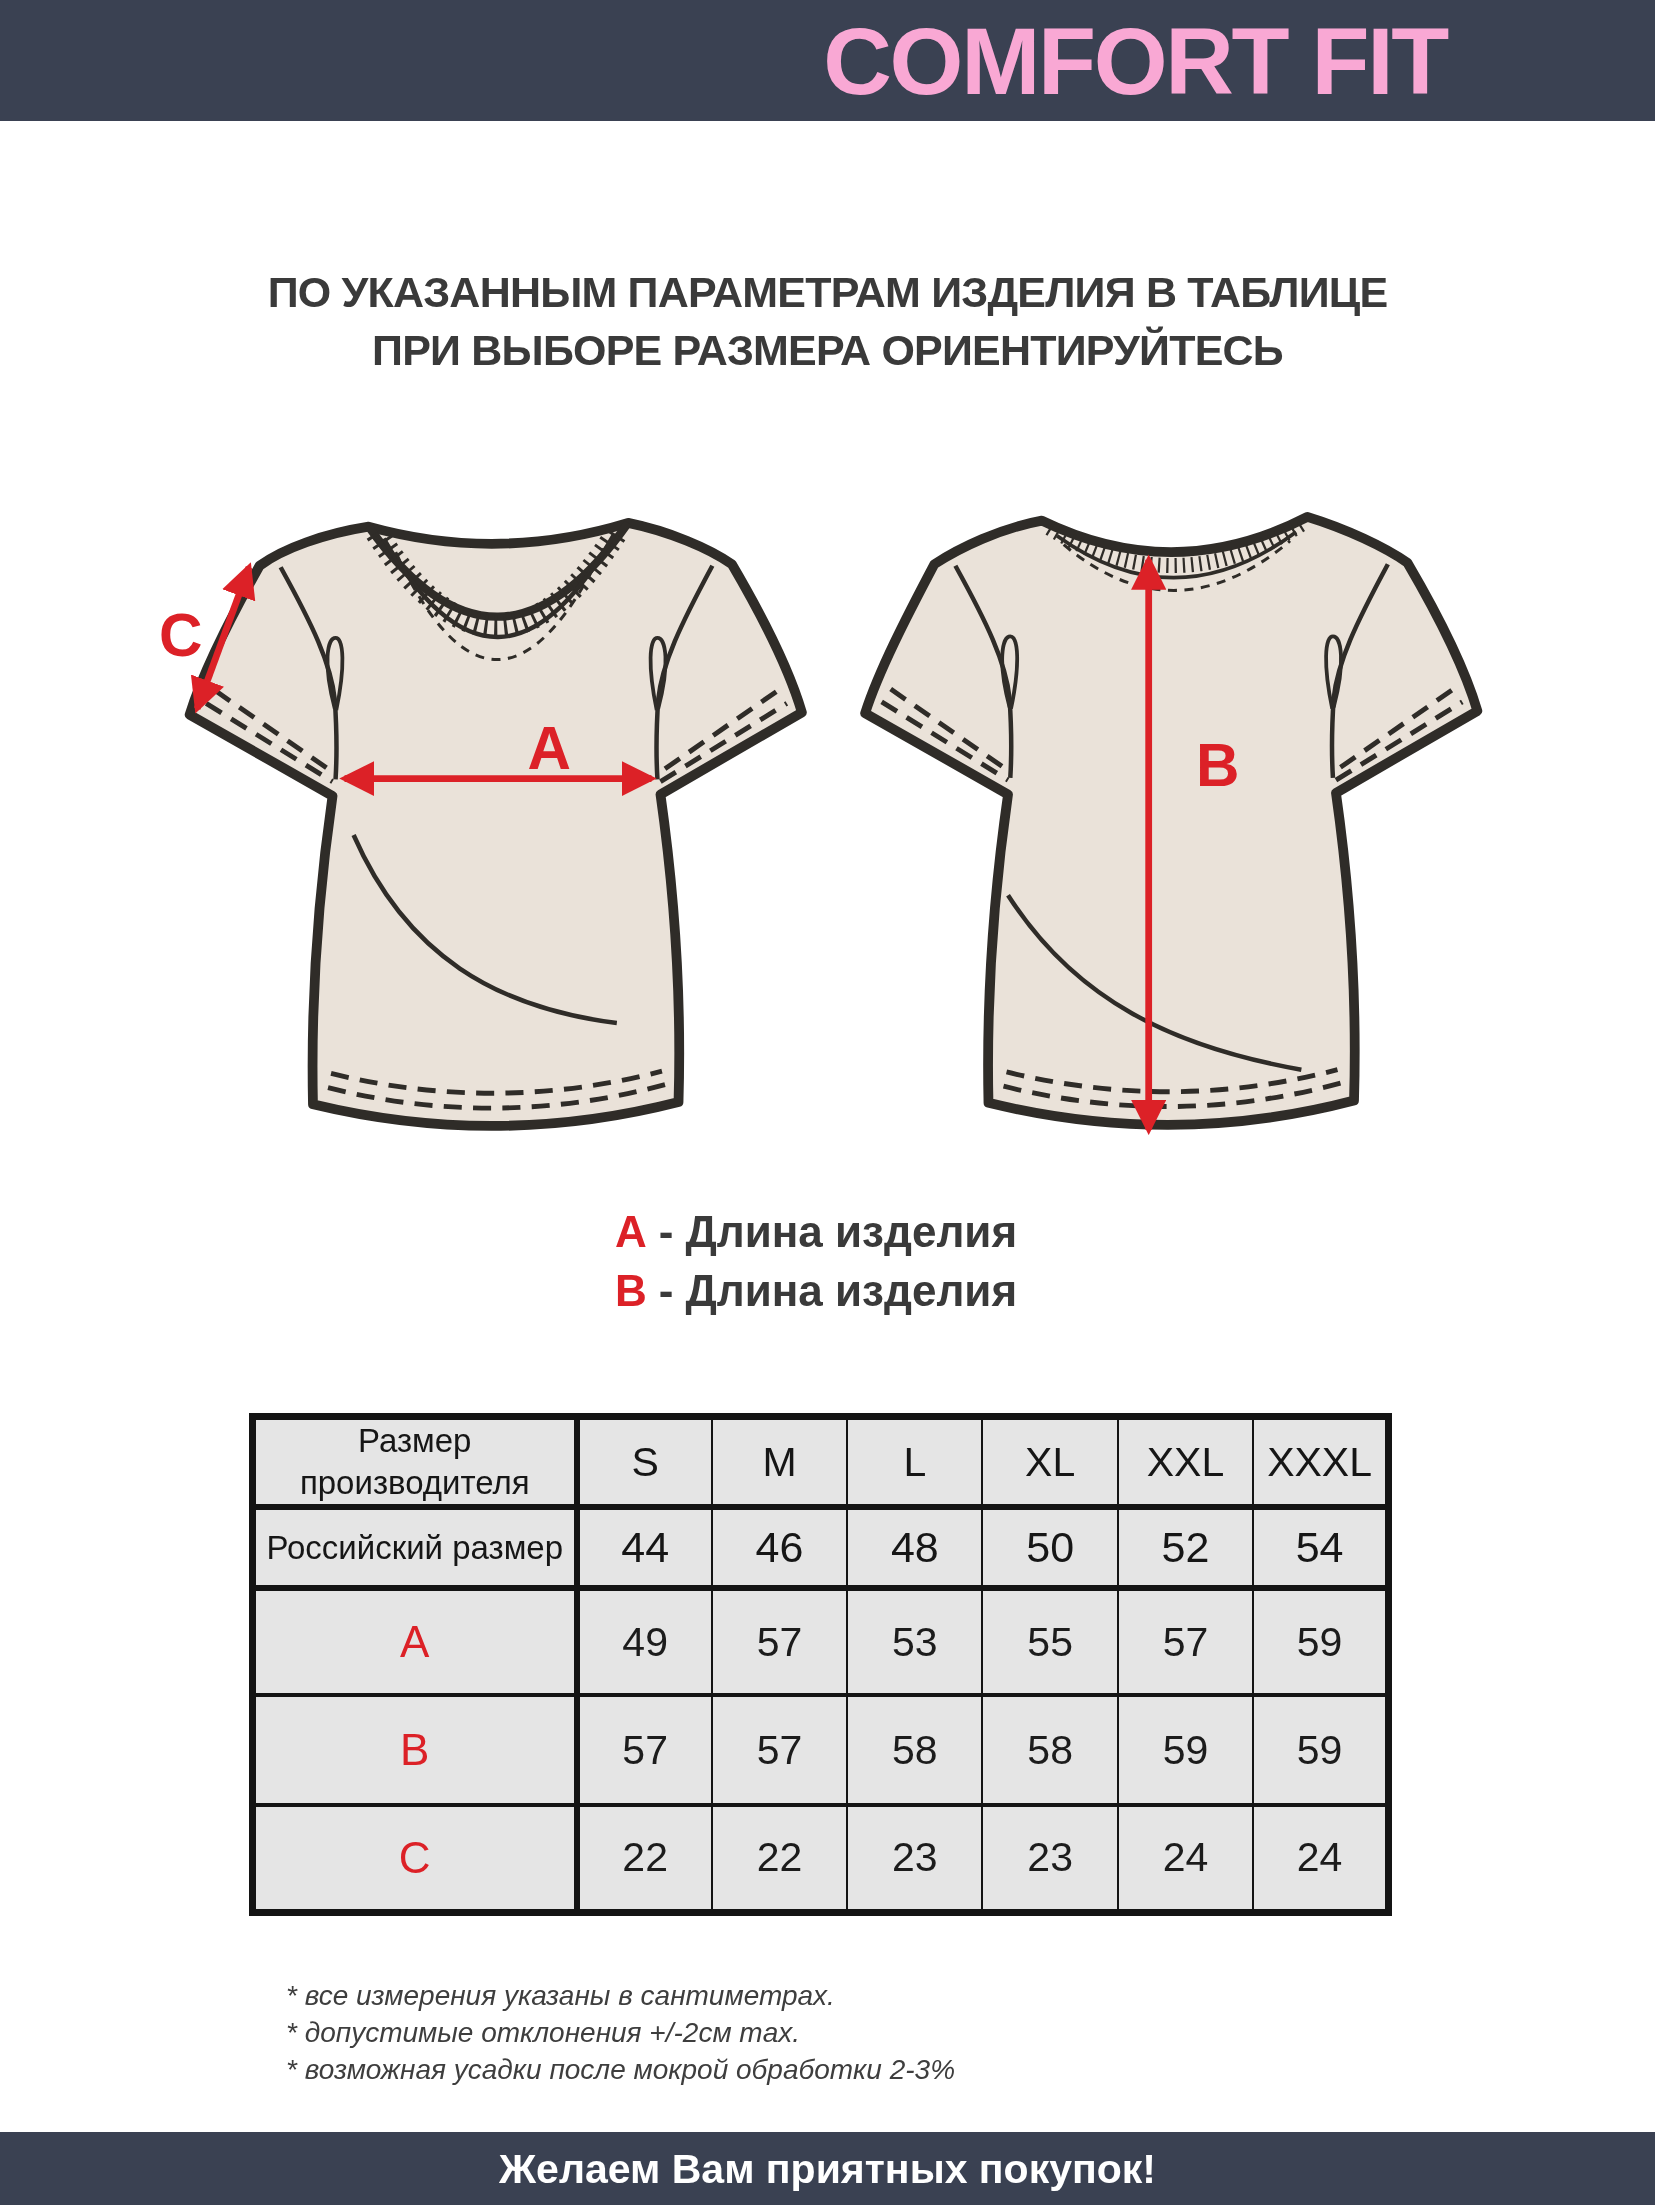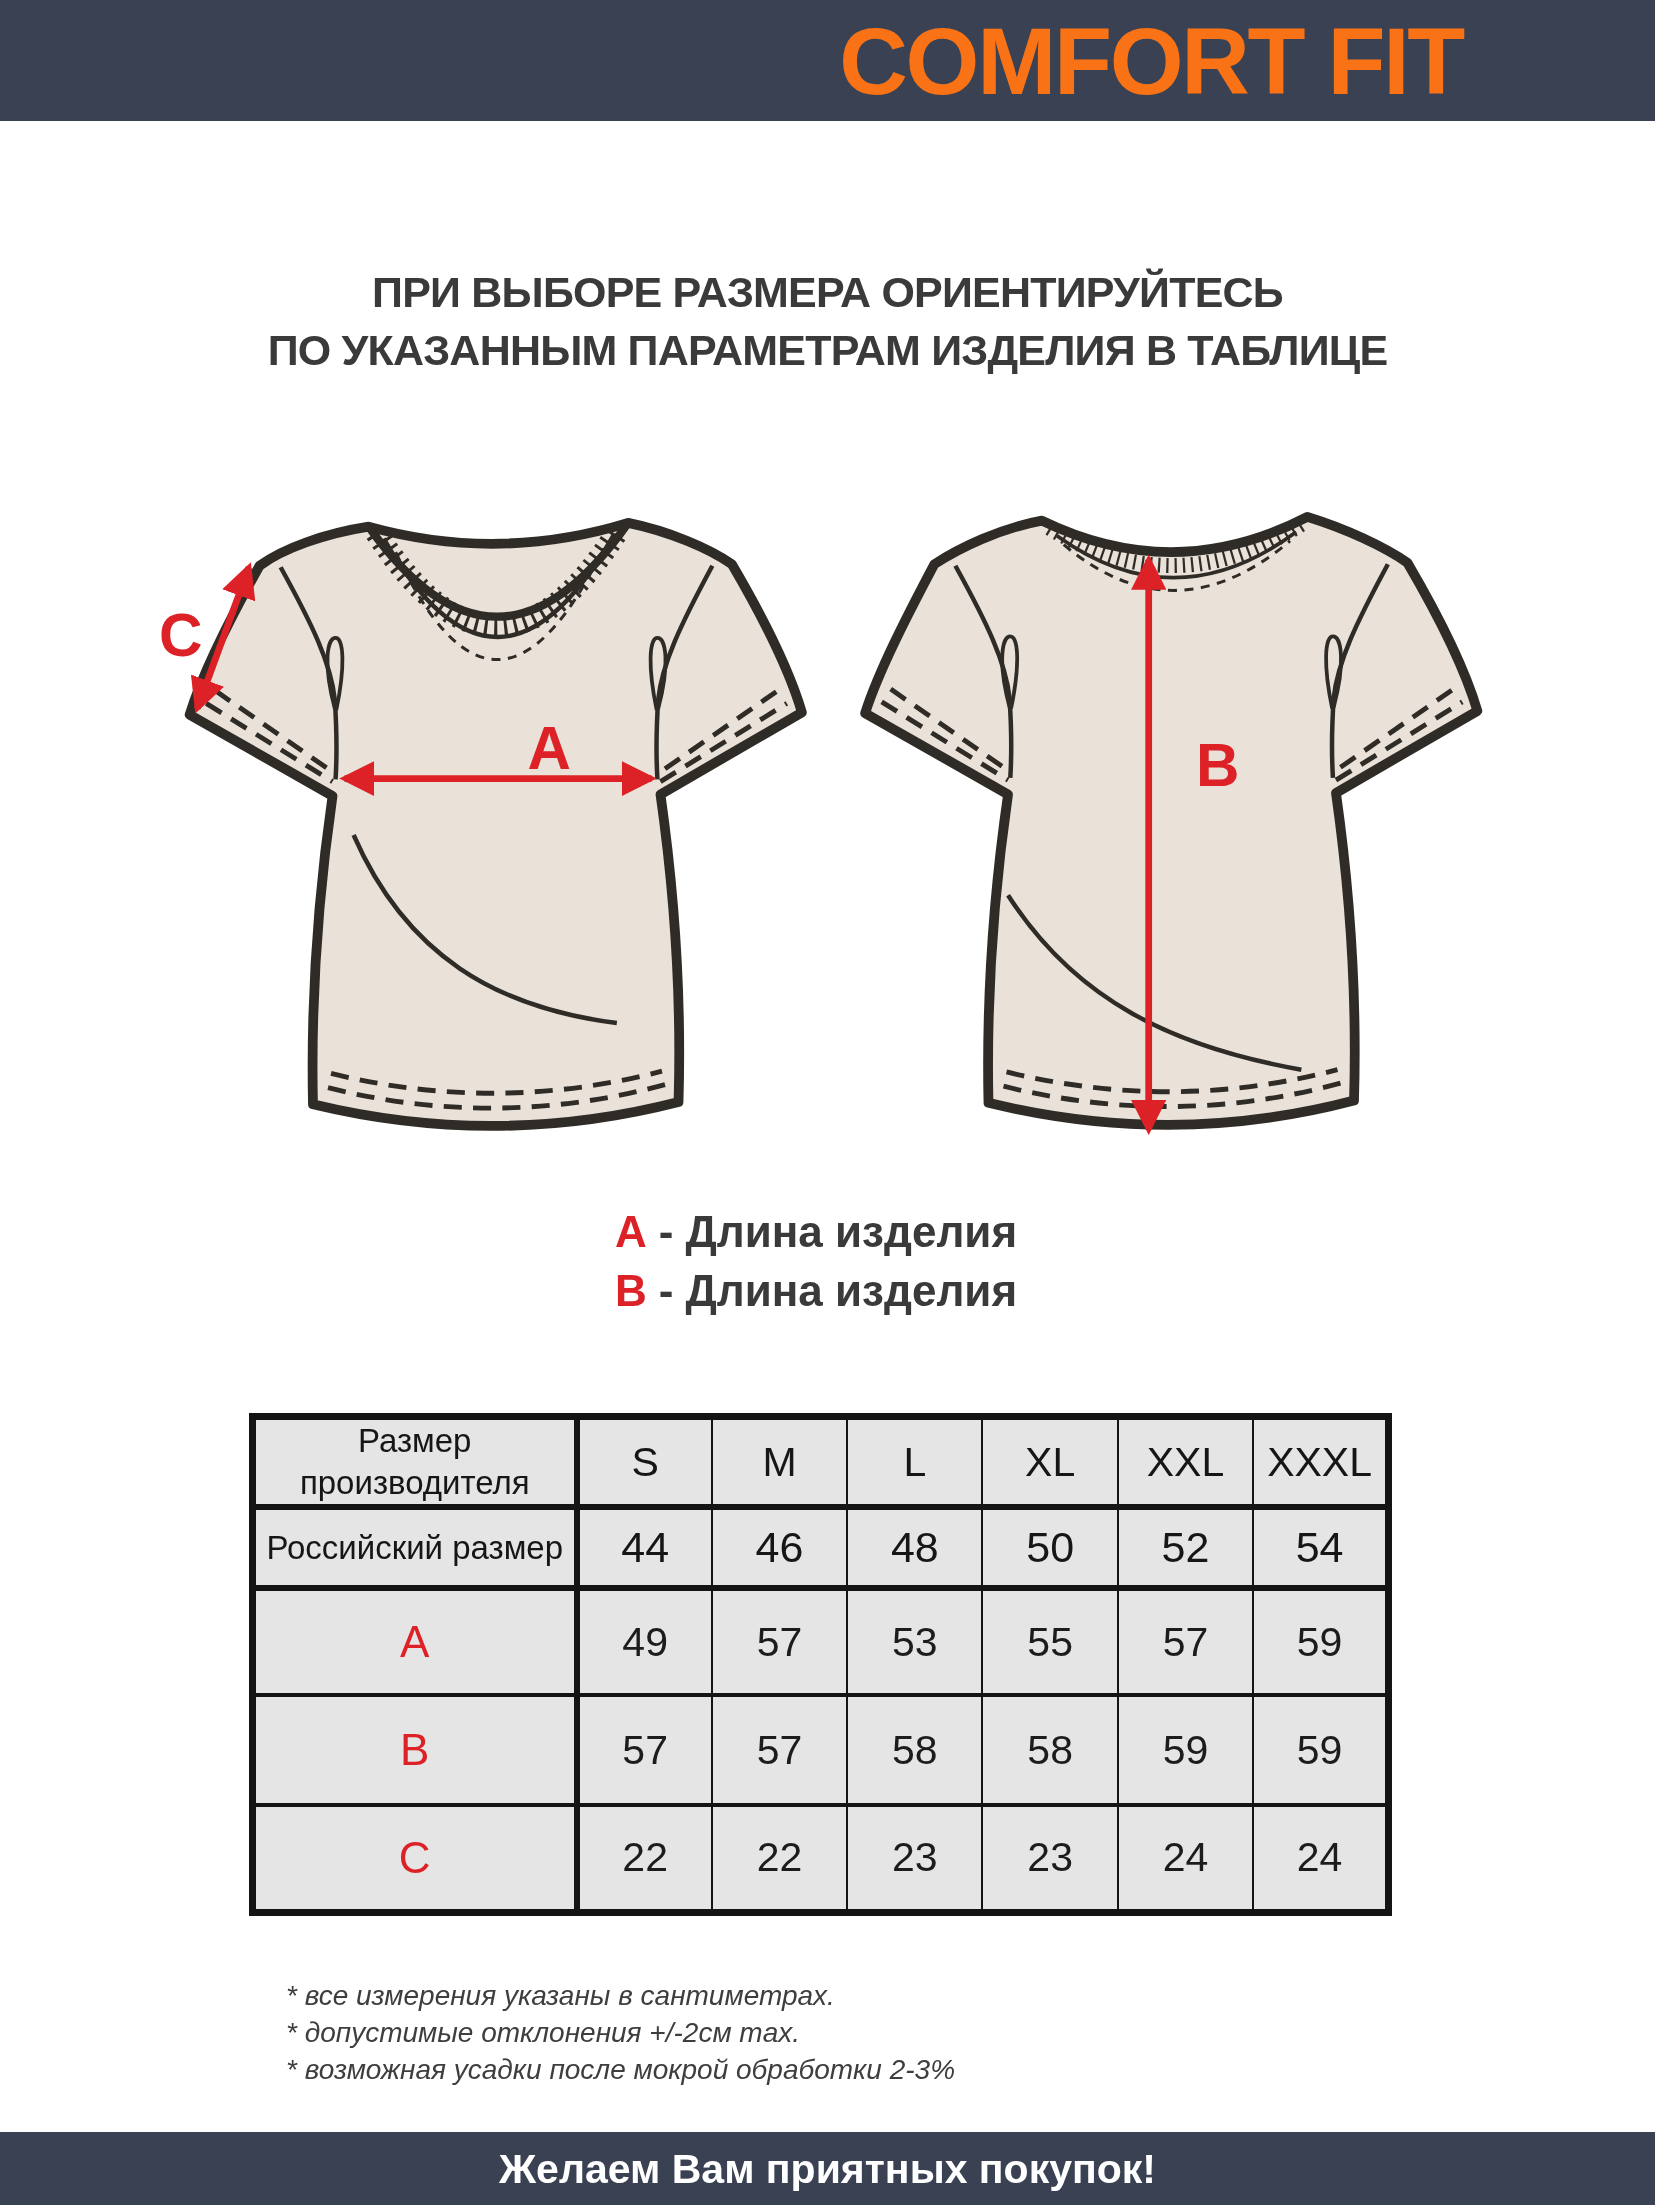--- a/index.html
+++ b/index.html
@@ -12,22 +12,22 @@
   }
   *{box-sizing:border-box;}
   html,body{margin:0;padding:0;background:#ffffff;}
   .page{
     position:relative;width:1655px;height:2205px;background:#ffffff;overflow:hidden;
     font-family:"Liberation Sans", sans-serif;
   }
   
   .topbar{position:absolute;top:0;left:0;width:1655px;height:121px;background:var(--bar);}
   .topbar-title{
-    position:absolute;right:192px;top:0;height:121px;line-height:123px;
-    color:#f97316;font-size:95px;font-weight:bold;letter-spacing:-2.3px;white-space:nowrap;
+    position:absolute;right:208px;top:0;height:121px;line-height:123px;
+    color:#f9a8d4;font-size:95px;font-weight:bold;letter-spacing:-2.3px;white-space:nowrap;
   }
   
   .intro{
     position:absolute;top:263px;left:0;width:1655px;text-align:center;
     color:var(--ink);font-size:43px;font-weight:bold;line-height:58px;letter-spacing:-0.8px;
   }
   
   .shirt{position:absolute;width:707px;height:707px;}
   .shirt-front{left:143px;top:474px;}
   .shirt-back{left:820px;top:474px;}
@@ -74,22 +74,22 @@
 </head>
 <body>
 
 <div class="page">
 
   <header class="topbar">
     <div class="topbar-title">COMFORT FIT</div>
   </header>
 
   <section class="intro">
+    <div>ПО УКАЗАННЫМ ПАРАМЕТРАМ ИЗДЕЛИЯ В ТАБЛИЦЕ</div>
     <div>ПРИ ВЫБОРЕ РАЗМЕРА ОРИЕНТИРУЙТЕСЬ</div>
-    <div>ПО УКАЗАННЫМ ПАРАМЕТРАМ ИЗДЕЛИЯ В ТАБЛИЦЕ</div>
   </section>
 
   <svg class="shirt shirt-front" viewBox="0 0 940 940">
     <defs>
       <marker id="ah-f" viewBox="0 0 10 10" refX="8.5" refY="5" markerWidth="5.2" markerHeight="5.2" orient="auto-start-reverse">
         <path d="M0 0 L10 5 L0 10 z" style="fill:var(--red)"></path>
       </marker>
     </defs>
     <path d="M300 70 C 242 79, 186 99, 155 122 C 117 190, 80 262, 62 320 L 252 428
          C 233 560, 223 700, 226 838 Q 470 897, 712 835 C 716 700, 707 560, 688 426

